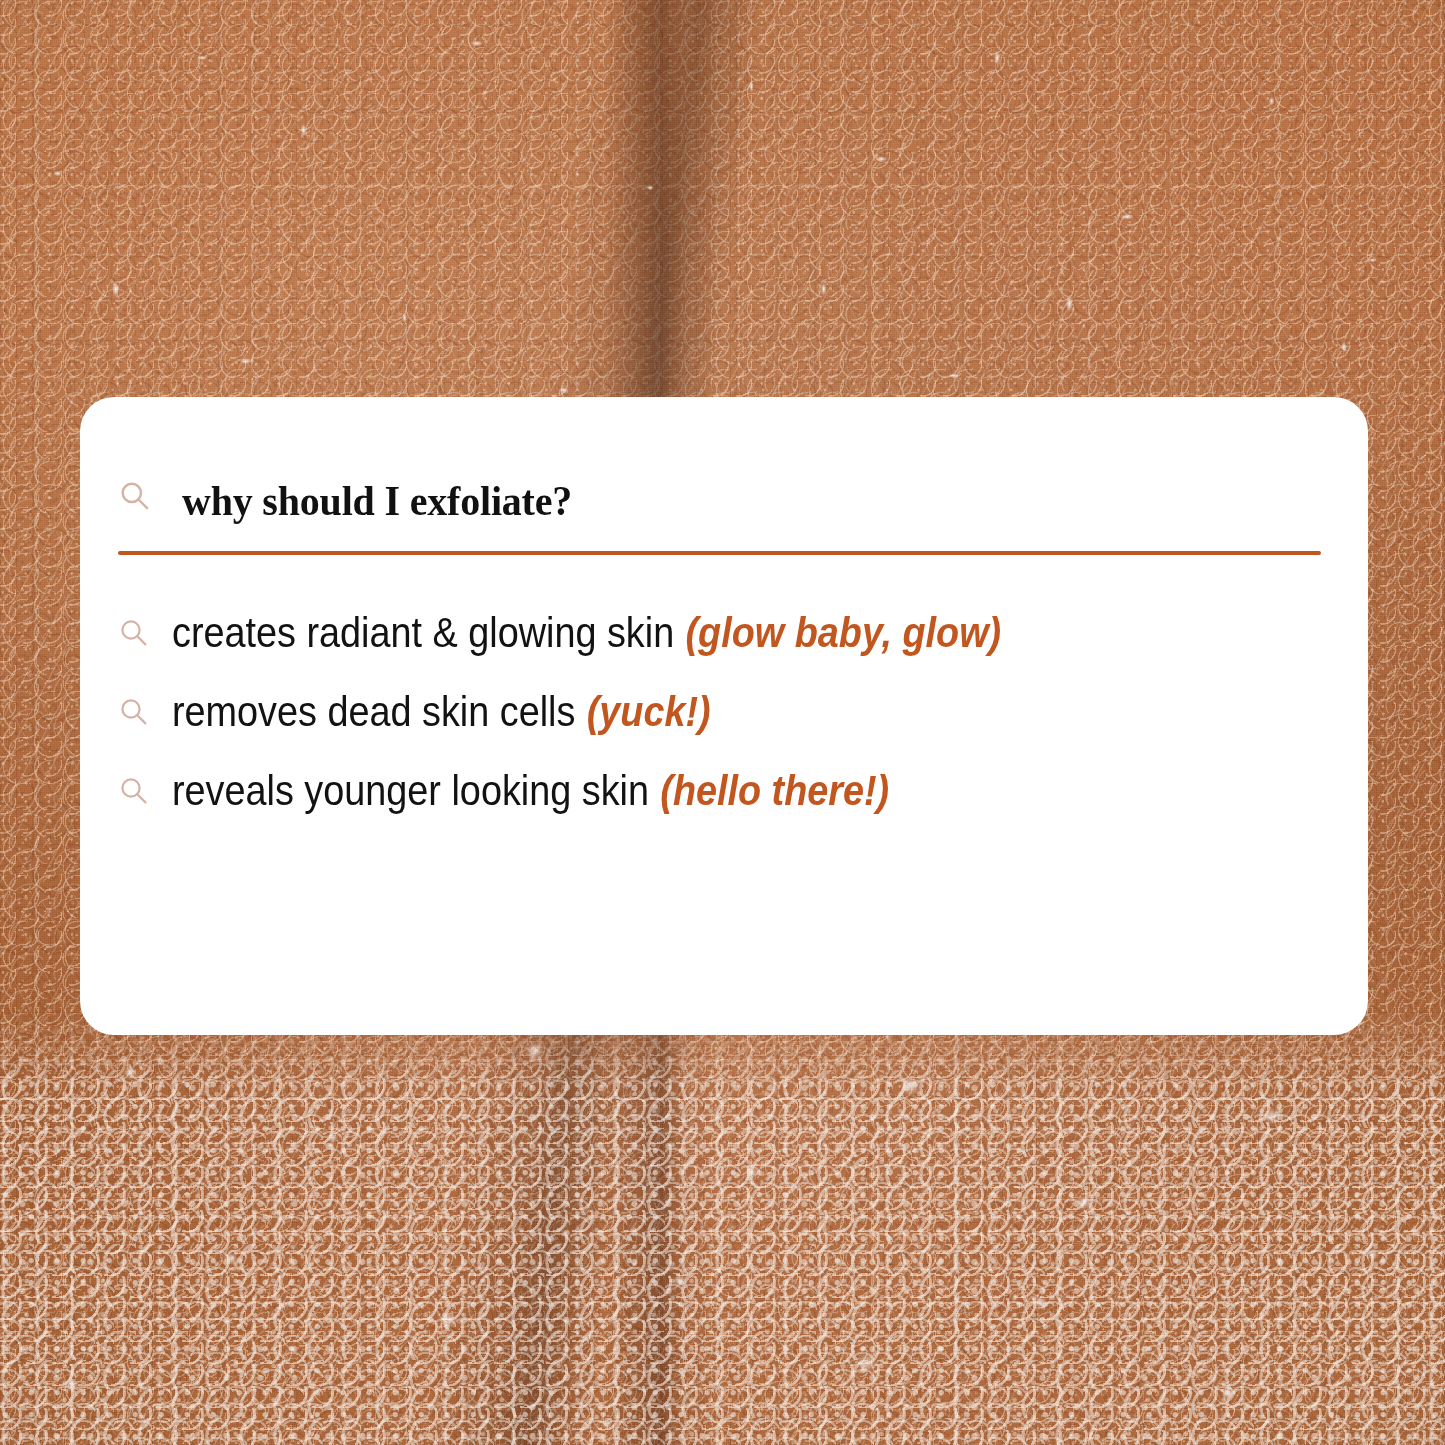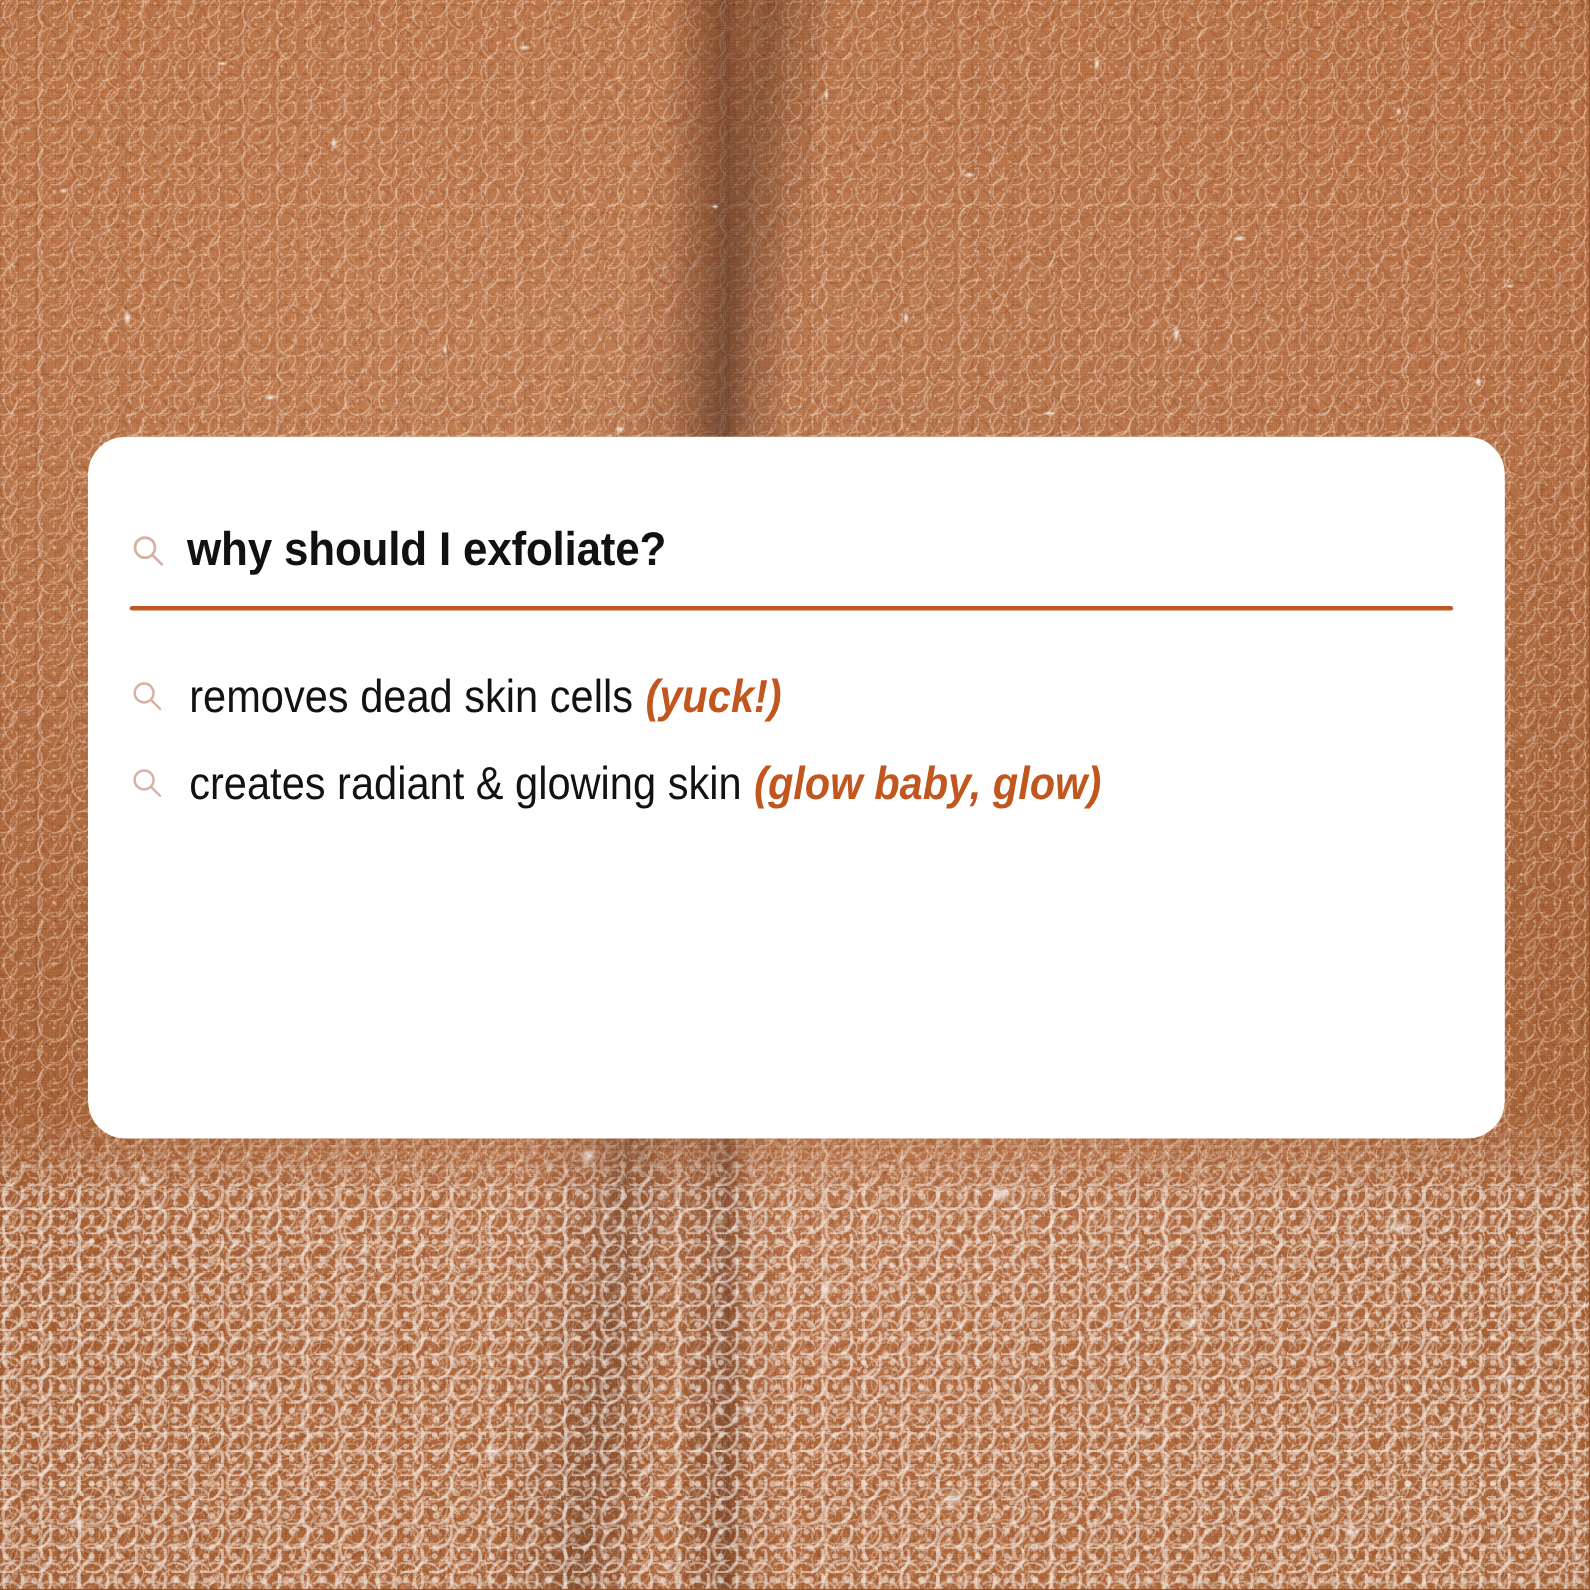--- a/index.html
+++ b/index.html
@@ -166,25 +166,26 @@
     position: absolute;
     left: 38px;
     right: 38px;
     top: 0;
     bottom: 0;
   }
 
   
   #card-header-row {
     display: flex;
-    align-items: center;
-    gap: 18px;
+    align-items: flex-start;
+    gap: 30px;
     position: absolute;
     top: 82px;
     left: 0;
+    font-family: Liberation Serif, serif;
   }
   .mag-icon { display: block; flex: none; }
   .mag-icon.title-size { width: 34px; height: 34px; }
   .mag-icon.row-size  { width: 32px; height: 32px; }
 
   #card-title {
     font-size: 43px;
     font-weight: 700;
     color: #111111;
     letter-spacing: -0.2px;
@@ -272,32 +273,41 @@
 
       <ul id="benefit-list">
 
         <li class="benefit-row">
           <span>
             <svg class="mag-icon row-size" viewBox="0 0 32 32" fill="none" aria-hidden="true">
               <circle cx="13" cy="13" r="8.6" stroke="#D6B2A6" stroke-width="2.2"></circle>
               <line x1="19.3" y1="19.3" x2="27.4" y2="27.4" stroke="#D6B2A6" stroke-width="2.2" stroke-linecap="round"></line>
             </svg>
           </span>
-          <span class="benefit-text"><span class="benefit-main">removes dead skin cells</span><span class="benefit-aside">(yuck!)</span></span>
+          <span class="benefit-text"><span class="benefit-main">creates radiant &amp; glowing skin</span><span class="benefit-aside">(glow baby, glow)</span></span>
         </li>
 
         <li class="benefit-row">
           <span>
             <svg class="mag-icon row-size" viewBox="0 0 32 32" fill="none" aria-hidden="true">
               <circle cx="13" cy="13" r="8.6" stroke="#D6B2A6" stroke-width="2.2"></circle>
               <line x1="19.3" y1="19.3" x2="27.4" y2="27.4" stroke="#D6B2A6" stroke-width="2.2" stroke-linecap="round"></line>
             </svg>
           </span>
-          <span class="benefit-text"><span class="benefit-main">creates radiant &amp; glowing skin</span><span class="benefit-aside">(glow baby, glow)</span></span>
+          <span class="benefit-text"><span class="benefit-main">removes dead skin cells</span><span class="benefit-aside">(yuck!)</span></span>
         </li>
 
 
 
+        <li class="benefit-row">
+          <span>
+            <svg class="mag-icon row-size" viewBox="0 0 32 32" fill="none" aria-hidden="true">
+              <circle cx="13" cy="13" r="8.6" stroke="#D6B2A6" stroke-width="2.2"></circle>
+              <line x1="19.3" y1="19.3" x2="27.4" y2="27.4" stroke="#D6B2A6" stroke-width="2.2" stroke-linecap="round"></line>
+            </svg>
+          </span>
+          <span class="benefit-text"><span class="benefit-main">reveals younger looking skin</span><span class="benefit-aside">(hello there!)</span></span>
+        </li>
 
       </ul>
     </div>
   </div>
 </div>
 
 </body></html>

